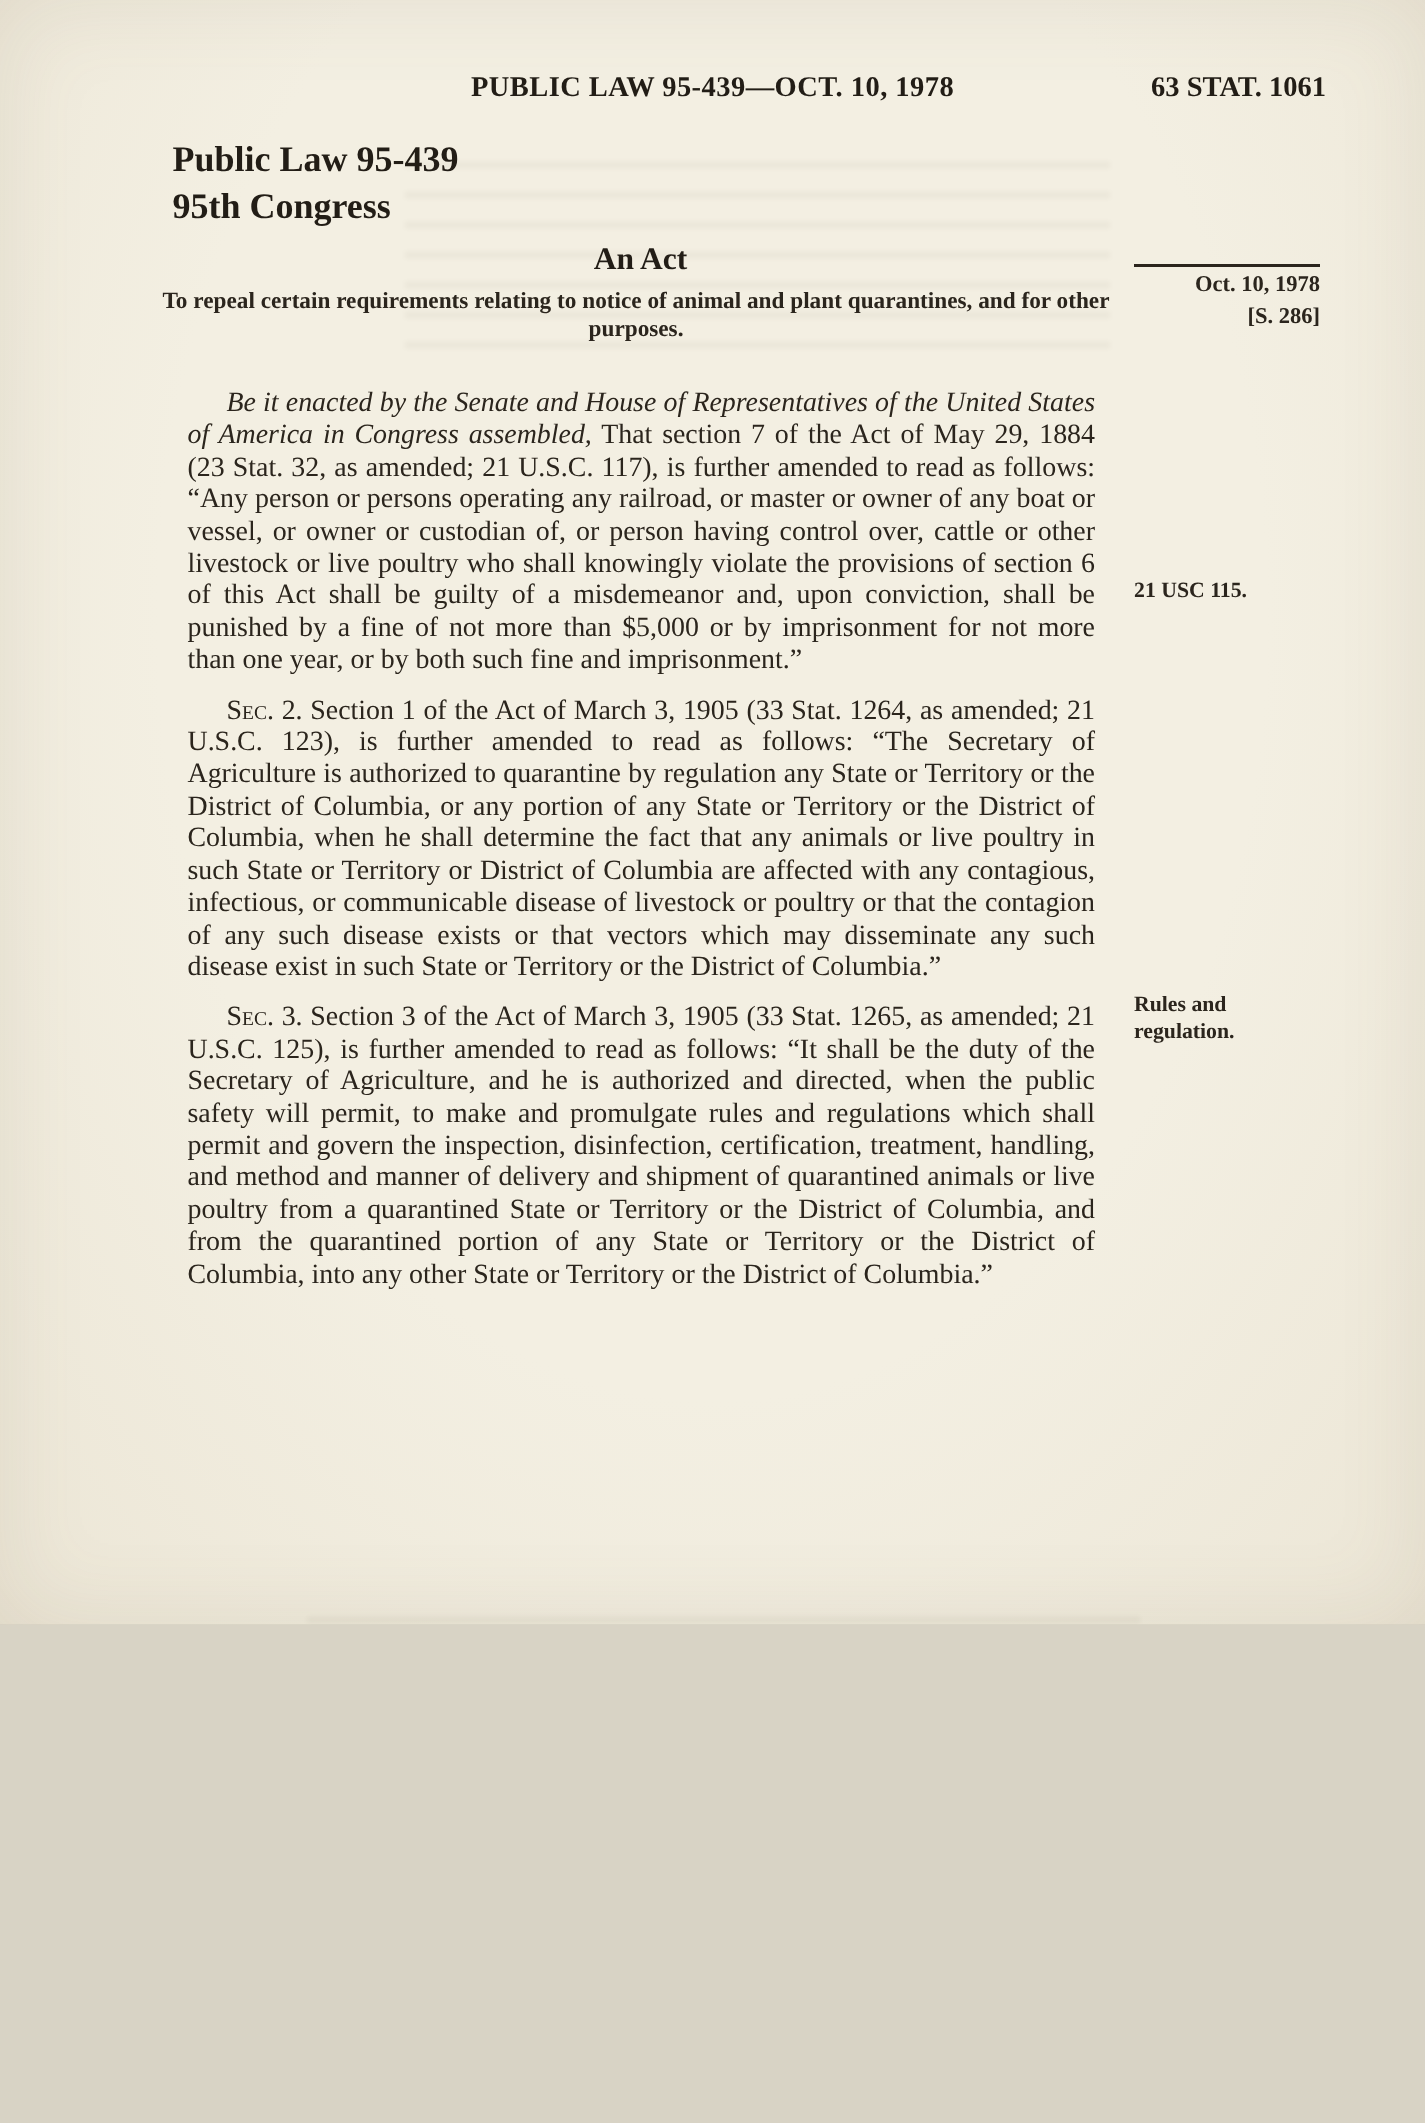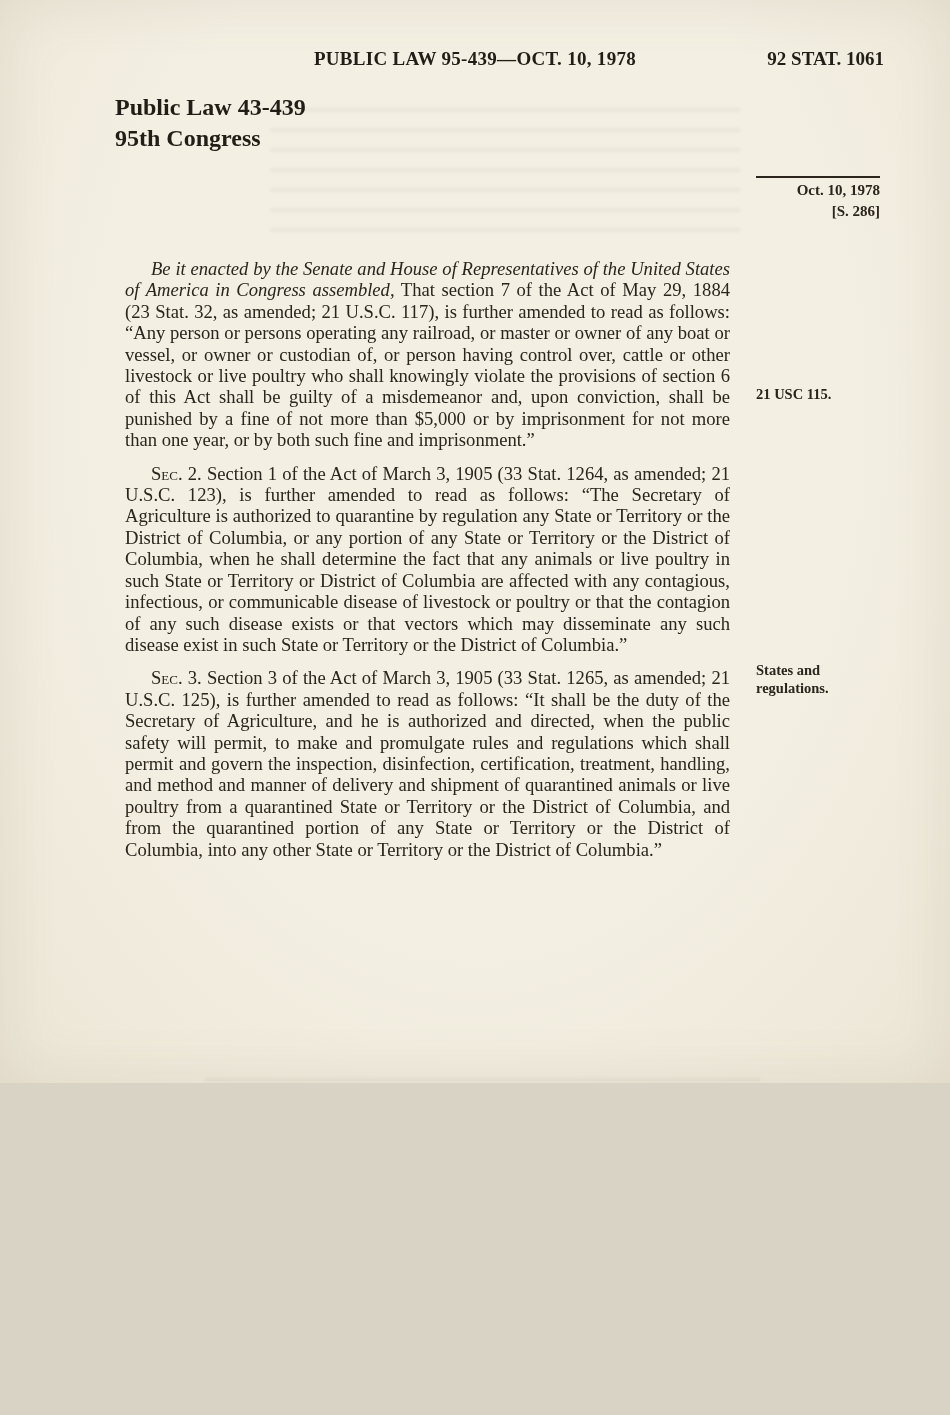--- a/index.html
+++ b/index.html
@@ -129,29 +129,31 @@
 </style>
 </head>
 <body>
 
 <div class="page">
 
   <div class="ghost" style="top:108px; left:270px; width:470px; height:138px;"></div>
   <div class="ghost" style="top:1078px; left:205px; width:555px; height:128px;"></div>
 
   <div class="running-title">PUBLIC LAW 95-439—OCT. 10, 1978</div>
-  <div class="stat-citation">92 STAT. 1061</div>
+  <div class="stat-citation">63 STAT. 1061</div>
 
-  <div class="law-number">Public Law 43-439</div>
+  <div class="law-number">Public Law 95-439</div>
   <div class="congress">95th Congress</div>
+  <div class="act-heading">An Act</div>
+  <div class="purpose">To repeal certain requirements relating to notice of animal and plant quarantines, and for other purposes.</div>
 
   <div class="margin-note mn-date">Oct. 10, 1978</div>
   <div class="margin-note mn-bill">[S. 286]</div>
   <div class="margin-note mn-usc">21 USC 115.</div>
-  <div class="margin-note mn-rules">States and regulations.</div>
+  <div class="margin-note mn-rules">Rules and regulation.</div>
 
   <div class="body-text">
     <p><span class="italic">Be it enacted by the Senate and House of Representatives of the United States of America in Congress assembled,</span><span> That section 7 of the Act of May 29, 1884 (23 Stat. 32, as amended; 21 U.S.C. 117), is further amended to read as follows: “Any person or persons operating any railroad, or master or owner of any boat or vessel, or owner or custodian of, or person having control over, cattle or other livestock or live poultry who shall knowingly violate the provisions of section 6 of this Act shall be guilty of a misdemeanor and, upon conviction, shall be punished by a fine of not more than $5,000 or by imprisonment for not more than one year, or by both such fine and imprisonment.”</span></p>
     <p><span class="sec-label">Sec. 2.</span><span> Section 1 of the Act of March 3, 1905 (33 Stat. 1264, as amended; 21 U.S.C. 123), is further amended to read as follows: “The Secretary of Agriculture is authorized to quarantine by regulation any State or Territory or the District of Columbia, or any portion of any State or Territory or the District of Columbia, when he shall determine the fact that any animals or live poultry in such State or Territory or District of Columbia are affected with any contagious, infectious, or communicable disease of livestock or poultry or that the contagion of any such disease exists or that vectors which may disseminate any such disease exist in such State or Territory or the District of Columbia.”</span></p>
     <p><span class="sec-label">Sec. 3.</span><span> Section 3 of the Act of March 3, 1905 (33 Stat. 1265, as amended; 21 U.S.C. 125), is further amended to read as follows: “It shall be the duty of the Secretary of Agriculture, and he is authorized and directed, when the public safety will permit, to make and promulgate rules and regulations which shall permit and govern the inspection, disinfection, certification, treatment, handling, and method and manner of delivery and shipment of quarantined animals or live poultry from a quarantined State or Territory or the District of Columbia, and from the quarantined portion of any State or Territory or the District of Columbia, into any other State or Territory or the District of Columbia.”</span></p>
   </div>
 
 </div>
 
 </body></html>

